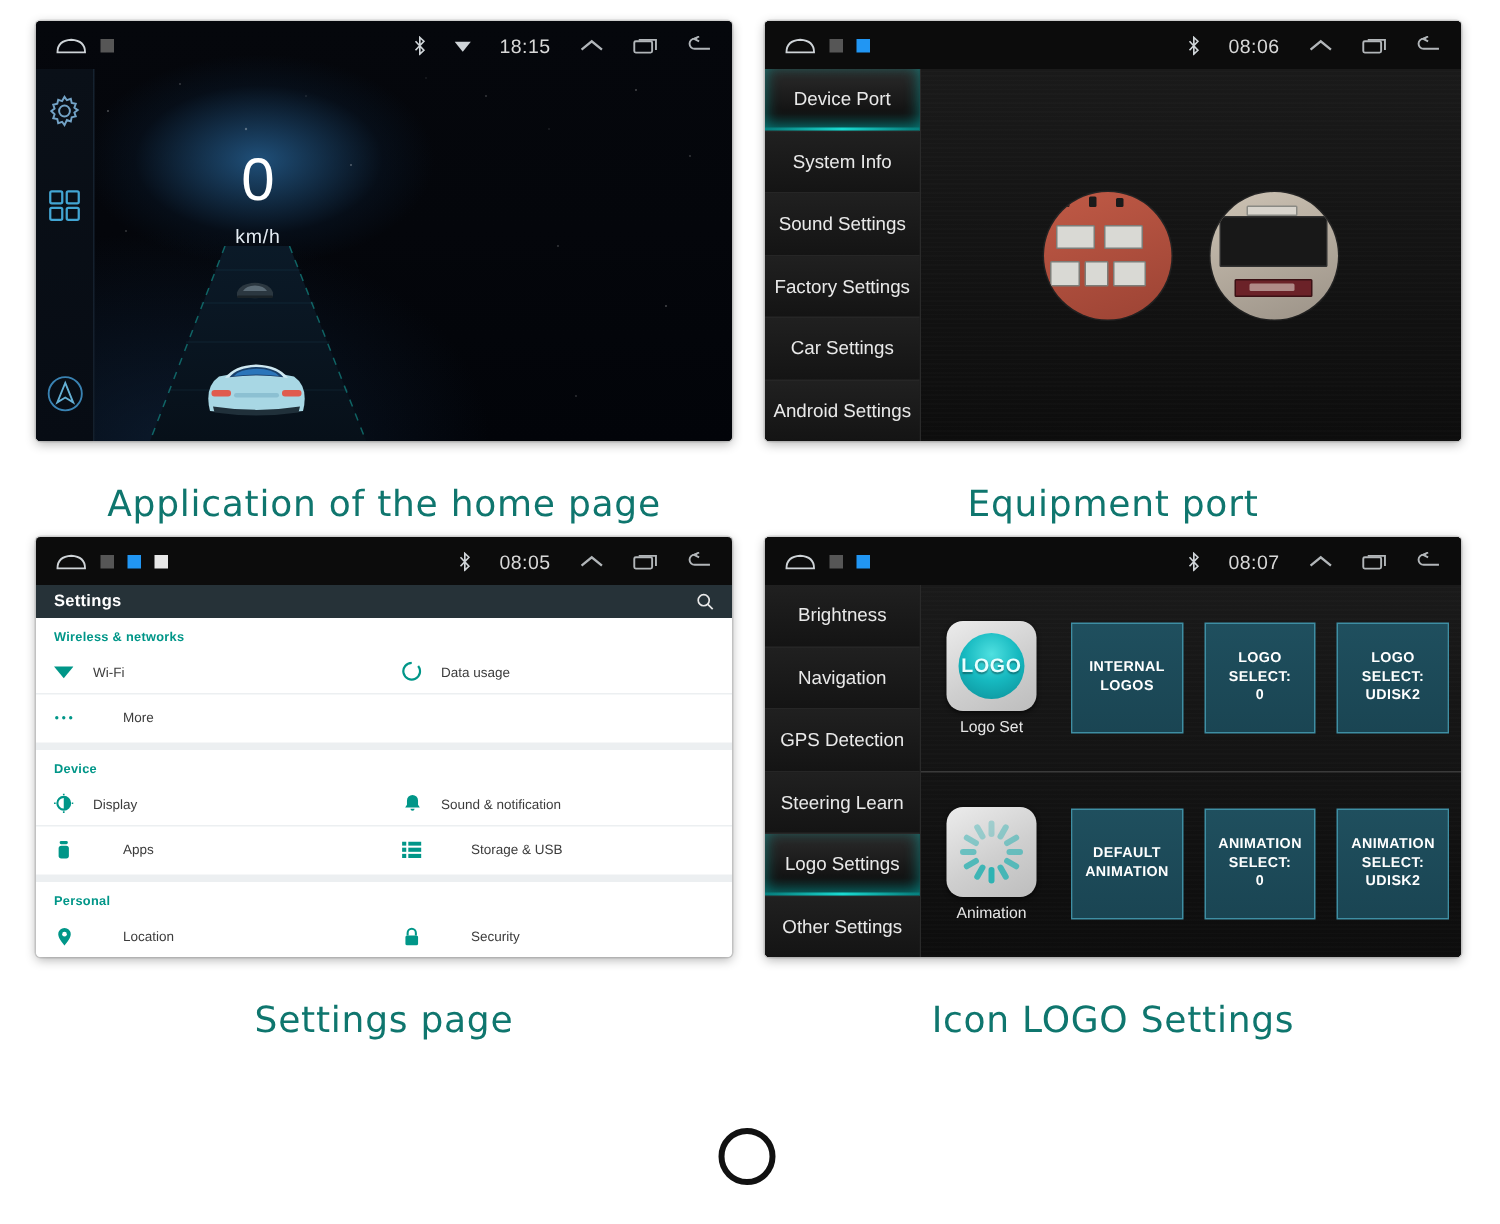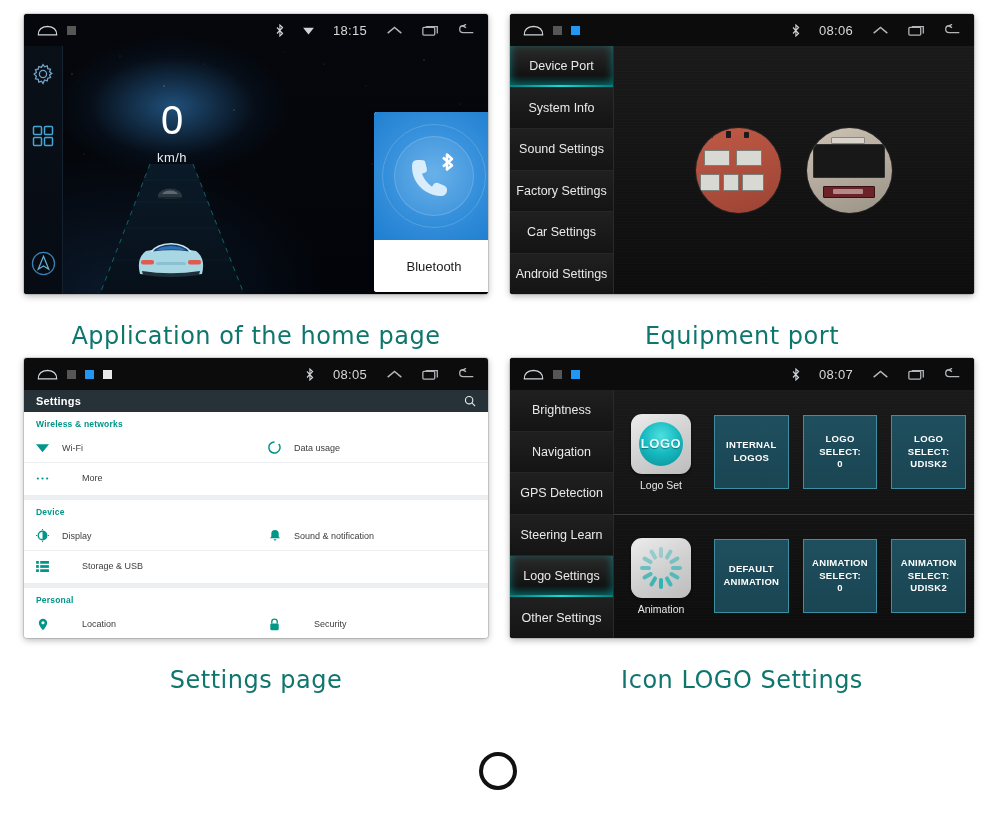--- a/index.html
+++ b/index.html
@@ -337,33 +337,20 @@
           <path d="M17 13.5 Q22 7 35 6.6 Q48 7 53 13.5 Q36 11 17 13.5 Z" fill="#18406b"></path>
           <path d="M20 12.6 Q24 8.2 35 7.9 Q46 8.2 50 12.6 Q36 10.6 20 12.6 Z" fill="#2f7fc8" opacity=".85"></path>
           <rect x="5" y="22" width="13" height="4.4" rx="2" fill="#e05b4e"></rect>
           <rect x="52" y="22" width="13" height="4.4" rx="2" fill="#e05b4e"></rect>
           <rect x="20" y="24" width="30" height="3" rx="1.5" fill="#8cc0d2"></rect>
           <path d="M6 33 Q35 37.5 64 33 L63 37 Q35 41 7 37 Z" fill="#20303a"></path>
         </g>
       </svg>
 
 
-      <div class="tile tile-bt">
-        <div class="bt-art">
-          <div class="bt-ring" style="width:104px;height:104px;"></div>
-          <div class="bt-ring" style="width:80px;height:80px;background:rgba(255,255,255,.08);"></div>
-          <svg width="54" height="46" viewBox="0 0 54 46" style="position:relative;">
-            <path d="M10 7 q-5 0 -5 6 q0 16 13 25 q8 5 16 5 q5 0 6-5 q.6-4-3-5.6 l-6-2.4 q-3-1-4.6 1.6 l-1.4 2.2 q-7-5-10-13 l2.6-1 q3-1.2 2.2-4.4 l-1.6-6.4 Q18 7 14 7 Z" fill="#dff0fd" opacity=".95"></path>
-            <path d="M36 4.5 L45 12.5 L40 16.5 V1.5 L45 6 L36 13.5" fill="none" stroke="#ffffff" stroke-width="2.6" stroke-linejoin="round"></path>
-          </svg>
-        </div>
-        <div class="bt-foot">
-          <span class="bt-label">Bluetooth</span>
-        </div>
-      </div>
     </div>
     <div class="caption">Application of the home page</div>
   </div>
 
   <div class="panel-wrap" style="left:510px; top:14px;">
     <div class="screen">
       <div class="dark-bg"></div>
       <div class="statusbar" style="background:#0c0c0c;">
         <div class="sb-left">
           <svg class="home-ico" viewBox="0 0 24 12">
@@ -533,20 +520,29 @@
               <span class="srow-label">Display</span>
             </div>
             <div class="srow">
               <span class="s-ico">
                 <svg width="12" height="13" viewBox="0 0 13 14">
                   <path d="M6.5 1 a4 4 0 0 1 4 4 v3 l1.3 2 H1.2 l1.3-2 V5 a4 4 0 0 1 4-4 Z" fill="#009688"></path>
                   <path d="M5 11 a1.5 1.5 0 0 0 3 0 Z" fill="#009688"></path>
                 </svg>
               </span>
               <span class="srow-label">Sound &amp; notification</span>
+            </div>
+            <div class="srow noline">
+              <span class="s-ico">
+                <svg width="9" height="13" viewBox="0 0 10 14">
+                  <rect x="2" y="0.5" width="6" height="2.4" rx="1" fill="#009688"></rect>
+                  <rect x="1.2" y="4" width="7.6" height="9.4" rx="2" fill="#009688"></rect>
+                </svg>
+              </span>
+              <span class="srow-label">Apps</span>
             </div>
             <div class="srow noline">
               <span class="s-ico">
                 <svg width="13" height="11" viewBox="0 0 14 12">
                   <g fill="#009688">
                     <rect x="0" y="0" width="3" height="3"></rect>
                       <rect x="4.5" y="0" width="9.5" height="3"></rect>
                     <rect x="0" y="4.5" width="3" height="3"></rect>
                       <rect x="4.5" y="4.5" width="9.5" height="3"></rect>
                     <rect x="0" y="9" width="3" height="3"></rect>

